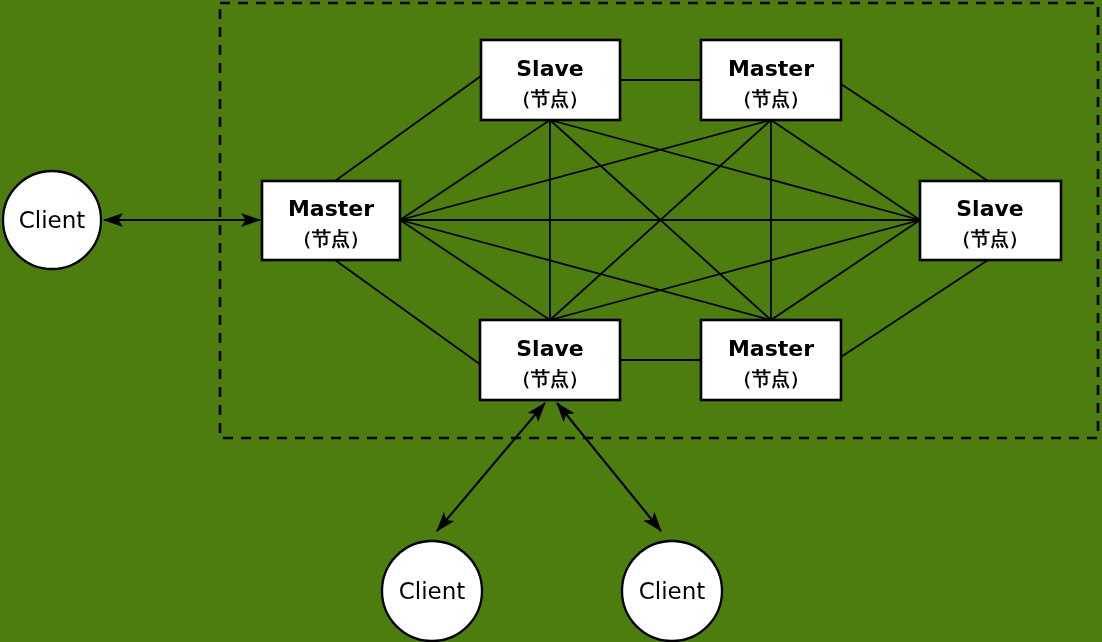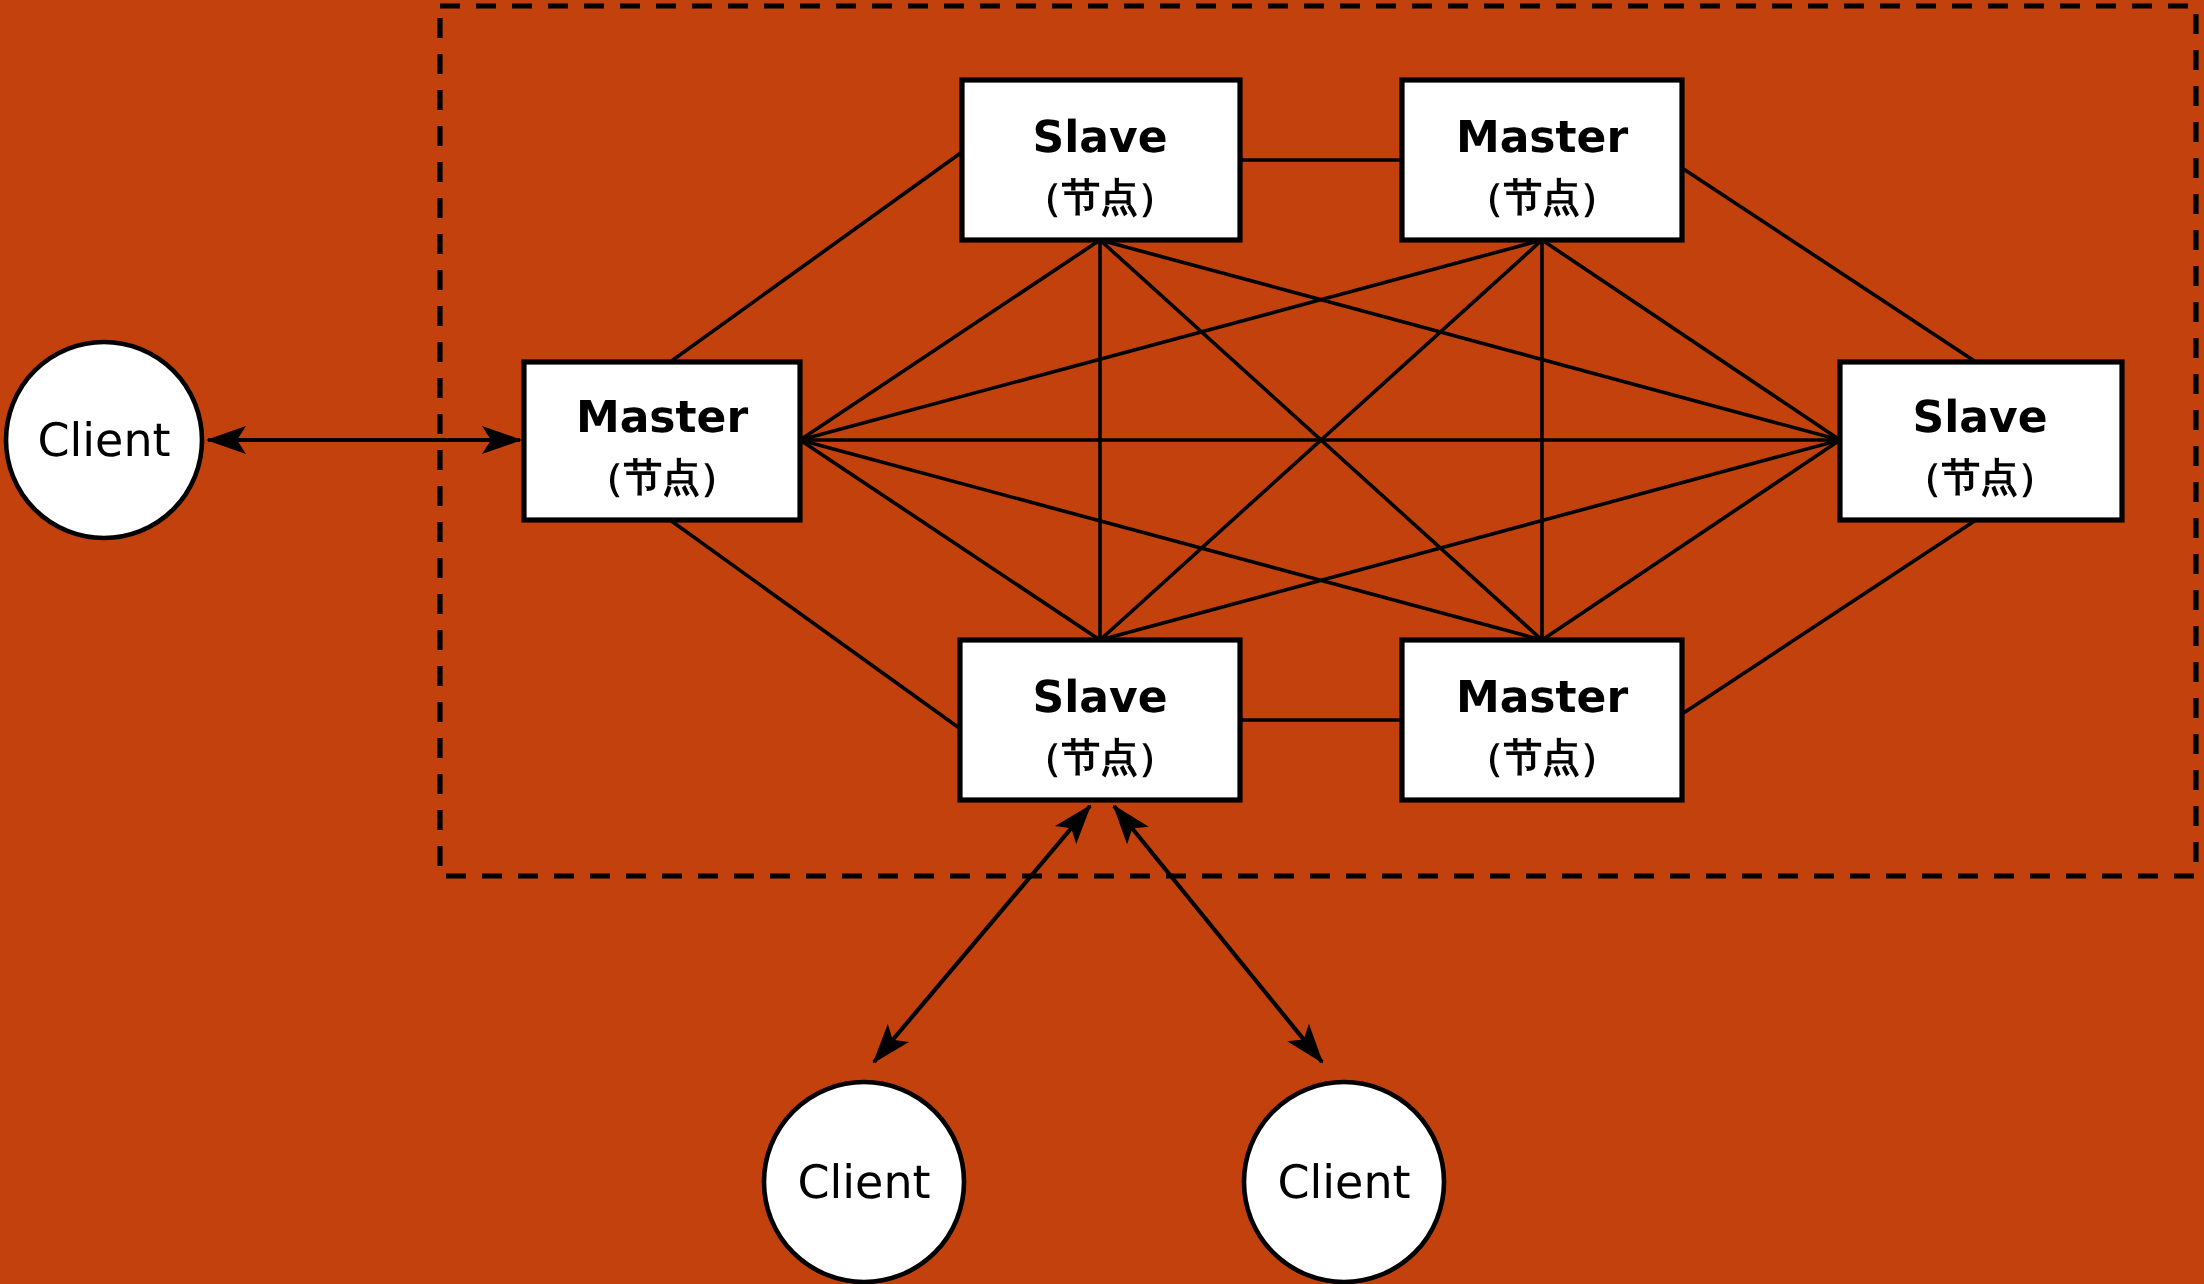--- a/index.html
+++ b/index.html
@@ -4,21 +4,21 @@
 <style>
   html, body {
     margin: 0;
     padding: 0;
     background: #ffffff;
   }
   .stage {
     position: relative;
     width: 1102px;
     height: 642px;
-    background: #c2410c;
+    background: #4d7c0f;
     overflow: hidden;
   }
   svg { display: block; }
   .node-box {
     fill: #ffffff;
     stroke: #000000;
     stroke-width: 2.6;
   }
   .client-circle {
     fill: #ffffff;

